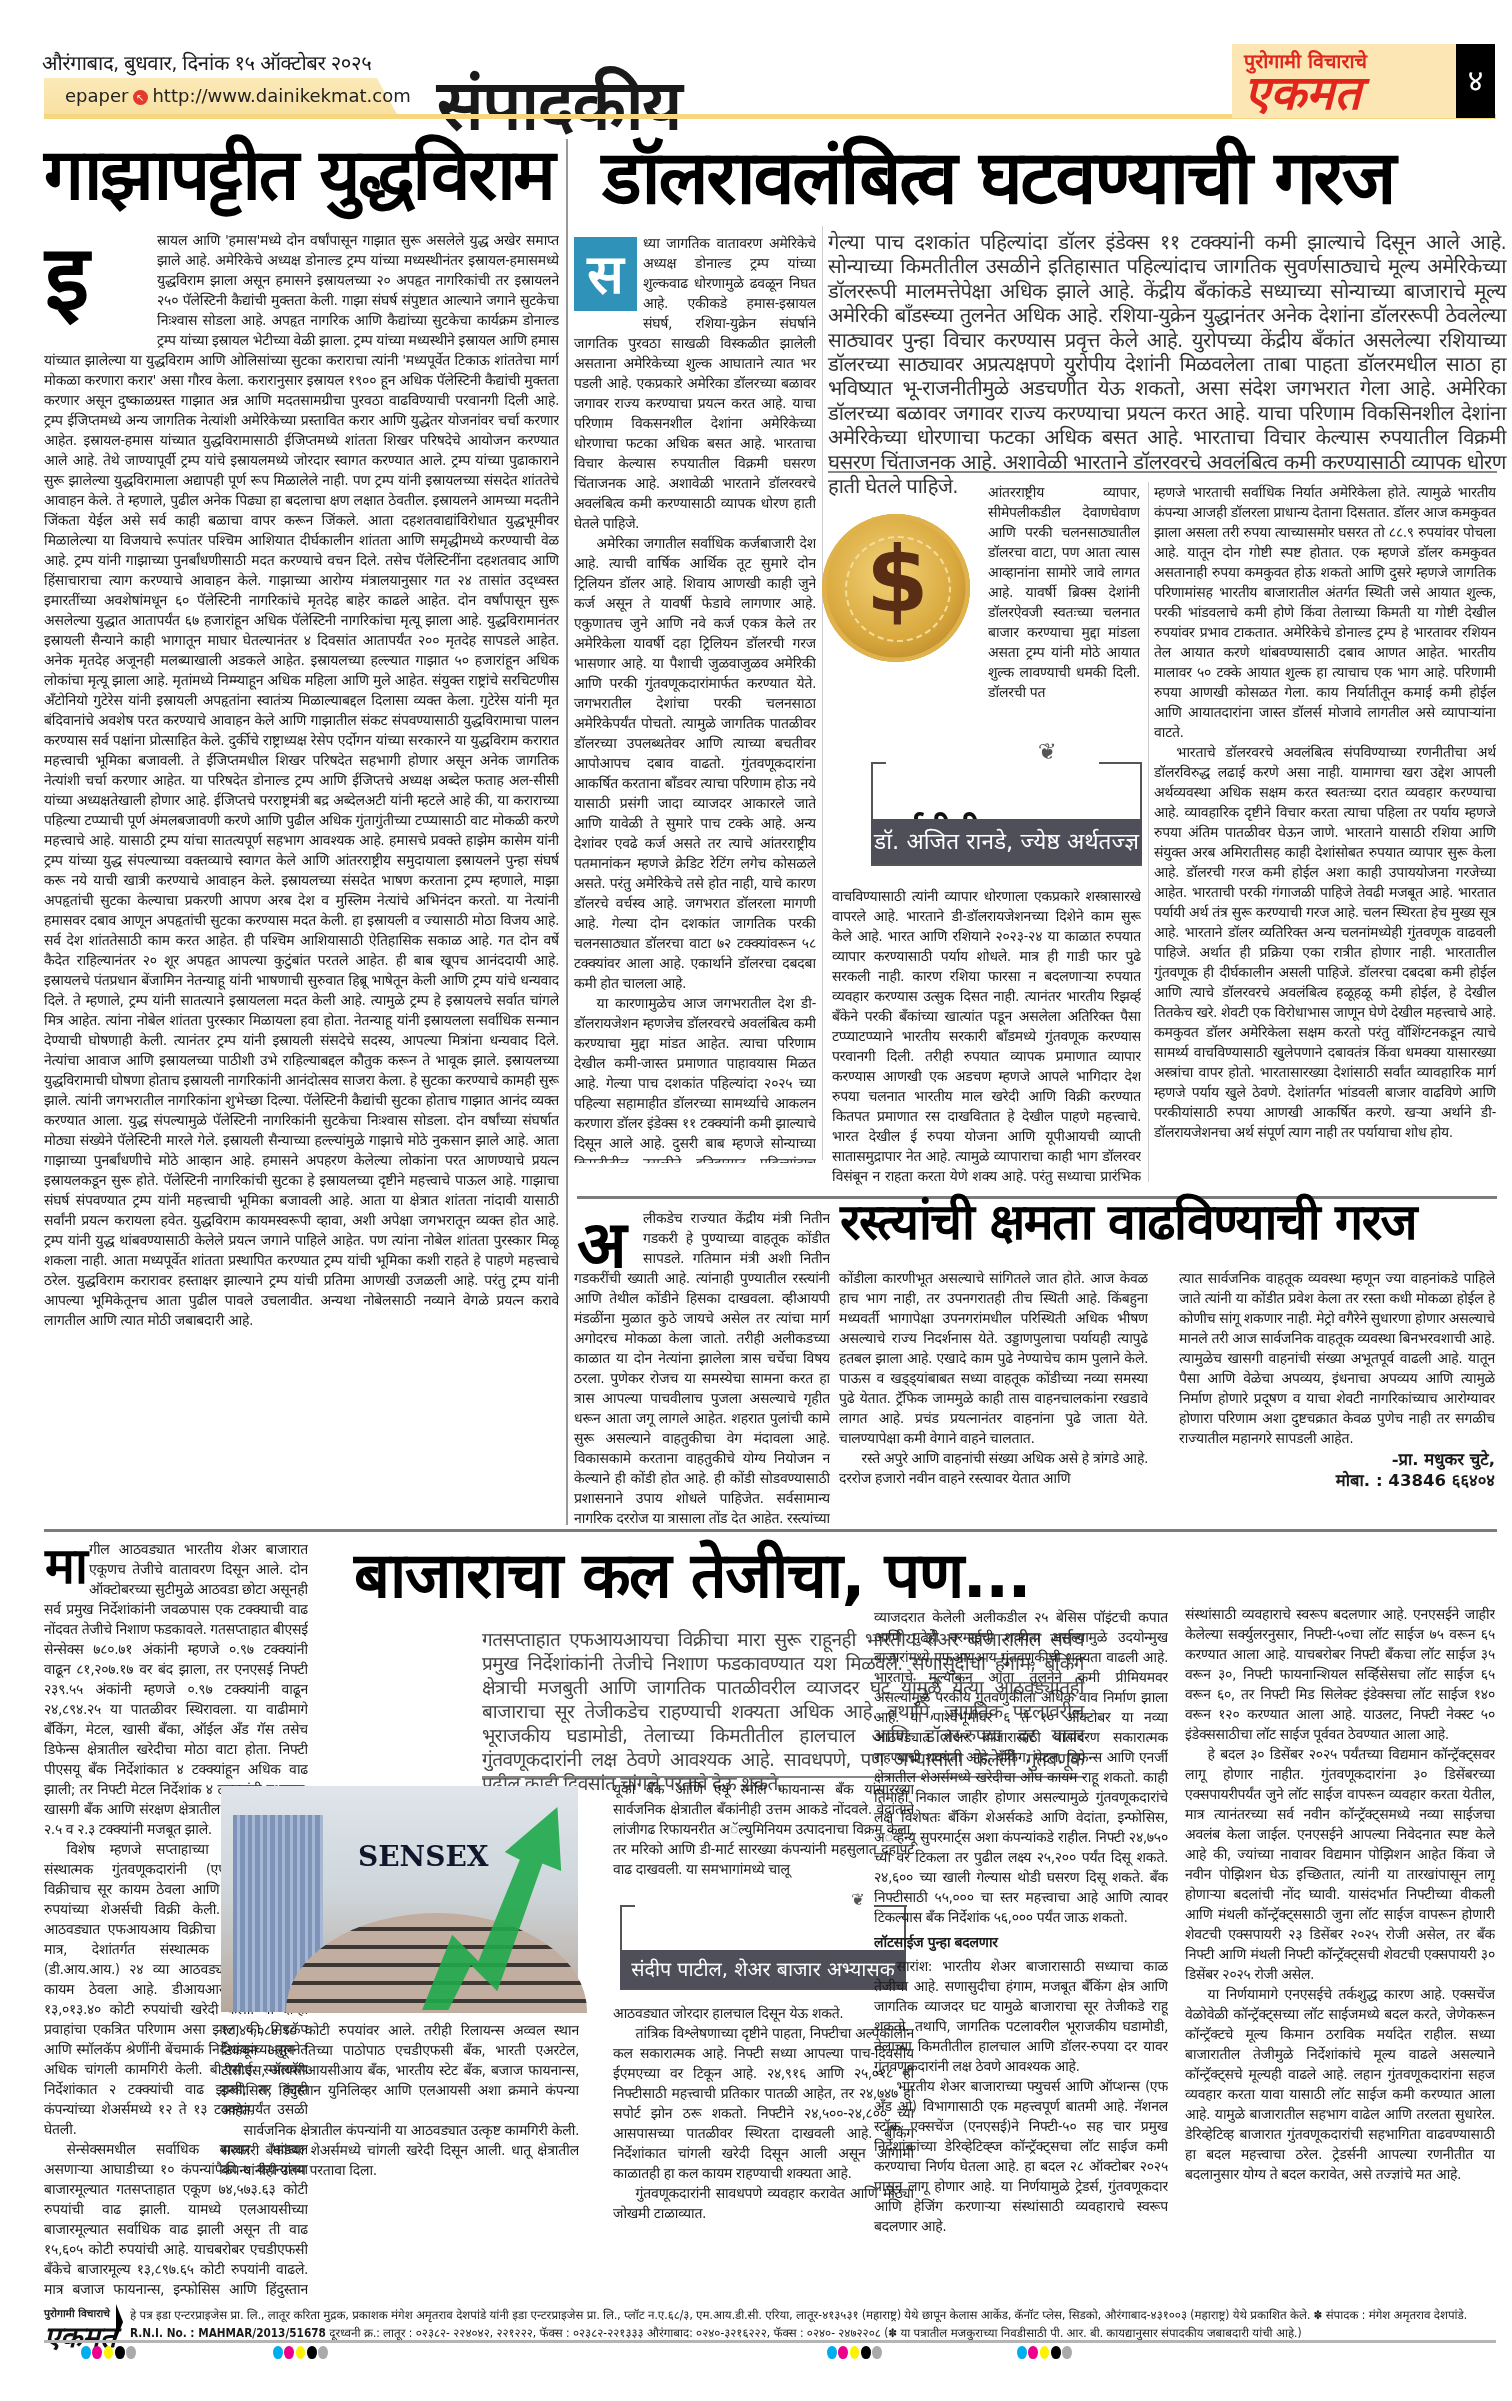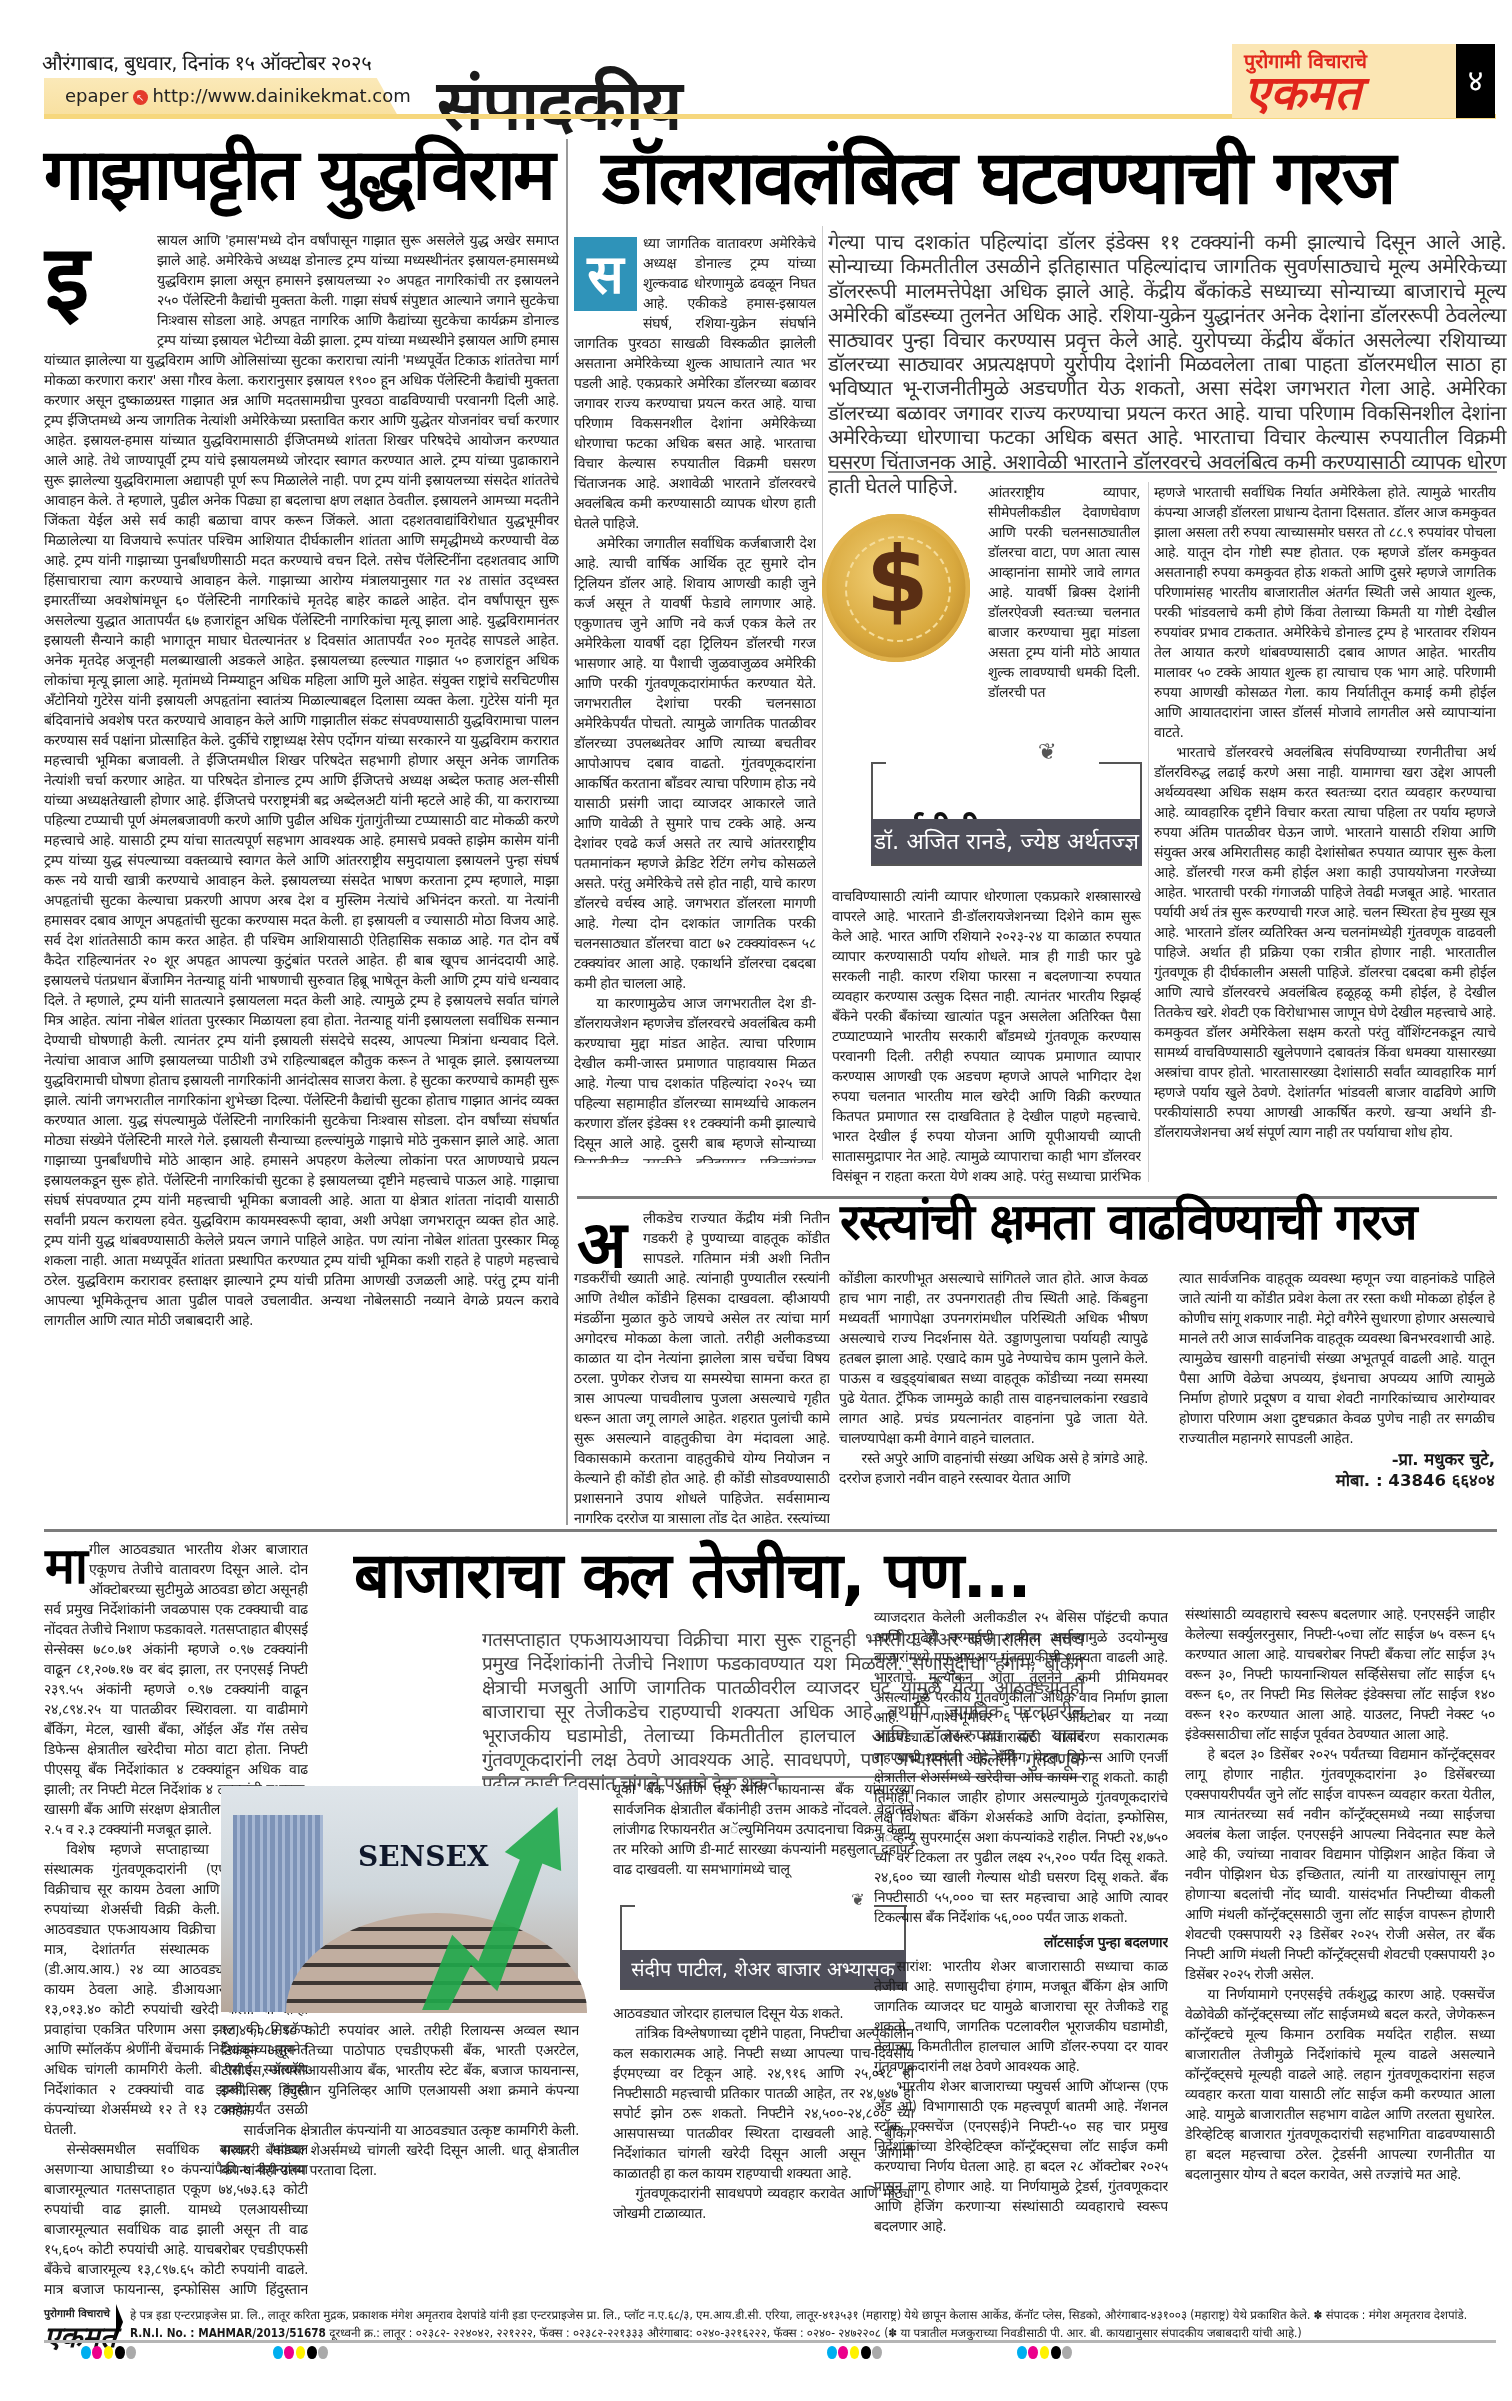--- a/index.html
+++ b/index.html
@@ -182,21 +182,21 @@
 <div class="colbox-bar" style="left:620px;top:1950px;width:286px;height:39px;line-height:39px;font-size:19.6px;">संदीप पाटील, शेअर बाजार अभ्यासक</div>
 
 <div class="col" id="market-col3-bot" style="left:613px;top:2003px;width:301px;height:297px;">
     <p class="noi">आठवड्यात जोरदार हालचाल दिसून येऊ शकते.</p>
     <p>तांत्रिक विश्लेषणाच्या दृष्टीने पाहता, निफ्टीचा अल्पकालीन कल सकारात्मक आहे. निफ्टी सध्या आपल्या पाच-दिवसीय ईएमएच्या वर टिकून आहे. २४,९१६ आणि २५,०१८ ही निफ्टीसाठी महत्त्वाची प्रतिकार पातळी आहेत, तर २४,७४७ हा सपोर्ट झोन ठरू शकतो. निफ्टीने २४,५००-२४,८०० च्या आसपासच्या पातळीवर स्थिरता दाखवली आहे. बँकिंग निर्देशांकात चांगली खरेदी दिसून आली असून आगामी काळातही हा कल कायम राहण्याची शक्यता आहे.</p>
     <p>गुंतवणूकदारांनी सावधपणे व्यवहार करावेत आणि मोठ्या जोखमी टाळाव्यात.</p>
   </div>
 
 <div class="col" id="market-col4" style="left:874px;top:1607px;width:294px;height:693px;">
     <p class="noi">व्याजदरात केलेली अलीकडील २५ बेसिस पॉइंटची कपात आणि पुढेही नरमाईची शक्यता असल्यामुळे उदयोन्मुख बाजारांमध्ये एफआयआय गुंतवणुकीची शक्यता वाढली आहे. भारताचे मूल्यांकन आता तुलनेने कमी प्रीमियमवर असल्यामुळे परकीय गुंतवणुकीला अधिक वाव निर्माण झाला आहे. या पार्श्वभूमीवर ६ ते १० ऑक्टोबर या नव्या आठवड्यात शेअर बाजारासाठी वातावरण सकारात्मक राहण्याची शक्यता आहे. बँकिंग, मेटल, डिफेन्स आणि एनर्जी क्षेत्रातील शेअर्समध्ये खरेदीचा ओघ कायम राहू शकतो. काही तिमाही निकाल जाहीर होणार असल्यामुळे गुंतवणूकदारांचे लक्ष विशेषतः बँकिंग शेअर्सकडे आणि वेदांता, इन्फोसिस, अॅव्हेन्यू सुपरमार्ट्स अशा कंपन्यांकडे राहील. निफ्टी २४,७५० च्या वर टिकला तर पुढील लक्ष्य २५,२०० पर्यंत दिसू शकते. २४,६०० च्या खाली गेल्यास थोडी घसरण दिसू शकते. बँक निफ्टीसाठी ५५,००० चा स्तर महत्त्वाचा आहे आणि त्यावर टिकल्यास बँक निर्देशांक ५६,००० पर्यंत जाऊ शकतो.</p>
-    <p class="noi" style="text-align: right; font-weight: bold; margin: 4.5px 0px;">लॉटसाईज पुन्हा बदलणार</p>
+    <p class="noi" style="text-align: left; font-weight: bold; margin: 4.5px 0px;">लॉटसाईज पुन्हा बदलणार</p>
     <p>सारांश: भारतीय शेअर बाजारासाठी सध्याचा काळ तेजीचा आहे. सणासुदीचा हंगाम, मजबूत बँकिंग क्षेत्र आणि जागतिक व्याजदर घट यामुळे बाजाराचा सूर तेजीकडे राहू शकतो. तथापि, जागतिक पटलावरील भूराजकीय घडामोडी, तेलाच्या किमतीतील हालचाल आणि डॉलर-रुपया दर यावर गुंतवणूकदारांनी लक्ष ठेवणे आवश्यक आहे.</p>
     <p>भारतीय शेअर बाजाराच्या फ्युचर्स आणि ऑप्शन्स (एफ अँड ओ) विभागासाठी एक महत्त्वपूर्ण बातमी आहे. नॅशनल स्टॉक एक्सचेंज (एनएसई)ने निफ्टी-५० सह चार प्रमुख निर्देशांकांच्या डेरिव्हेटिव्ह्ज कॉन्ट्रॅक्ट्सचा लॉट साईज कमी करण्याचा निर्णय घेतला आहे. हा बदल २८ ऑक्टोबर २०२५ पासून लागू होणार आहे. या निर्णयामुळे ट्रेडर्स, गुंतवणूकदार आणि हेजिंग करणाऱ्या संस्थांसाठी व्यवहाराचे स्वरूप बदलणार आहे.</p>
   </div>
 <div class="col" id="market-col5" style="left:1185px;top:1604px;width:310px;height:768px;">
     <p class="noi">संस्थांसाठी व्यवहाराचे स्वरूप बदलणार आहे. एनएसईने जाहीर केलेल्या सर्क्युलरनुसार, निफ्टी-५०चा लॉट साईज ७५ वरून ६५ करण्यात आला आहे. याचबरोबर निफ्टी बँकचा लॉट साईज ३५ वरून ३०, निफ्टी फायनान्शियल सर्व्हिसेसचा लॉट साईज ६५ वरून ६०, तर निफ्टी मिड सिलेक्ट इंडेक्सचा लॉट साईज १४० वरून १२० करण्यात आला आहे. याउलट, निफ्टी नेक्स्ट ५० इंडेक्ससाठीचा लॉट साईज पूर्ववत ठेवण्यात आला आहे.</p>
     <p>हे बदल ३० डिसेंबर २०२५ पर्यंतच्या विद्यमान कॉन्ट्रॅक्ट्सवर लागू होणार नाहीत. गुंतवणूकदारांना ३० डिसेंबरच्या एक्सपायरीपर्यंत जुने लॉट साईज वापरून व्यवहार करता येतील, मात्र त्यानंतरच्या सर्व नवीन कॉन्ट्रॅक्ट्समध्ये नव्या साईजचा अवलंब केला जाईल. एनएसईने आपल्या निवेदनात स्पष्ट केले आहे की, ज्यांच्या नावावर विद्यमान पोझिशन आहेत किंवा जे नवीन पोझिशन घेऊ इच्छितात, त्यांनी या तारखांपासून लागू होणाऱ्या बदलांची नोंद घ्यावी. यासंदर्भात निफ्टीच्या वीकली आणि मंथली कॉन्ट्रॅक्ट्ससाठी जुना लॉट साईज वापरून होणारी शेवटची एक्सपायरी २३ डिसेंबर २०२५ रोजी असेल, तर बँक निफ्टी आणि मंथली निफ्टी कॉन्ट्रॅक्ट्सची शेवटची एक्सपायरी ३० डिसेंबर २०२५ रोजी असेल.</p>
     <p>या निर्णयामागे एनएसईचे तर्कशुद्ध कारण आहे. एक्सचेंज वेळोवेळी कॉन्ट्रॅक्ट्सच्या लॉट साईजमध्ये बदल करते, जेणेकरून कॉन्ट्रॅक्टचे मूल्य किमान ठराविक मर्यादेत राहील. सध्या बाजारातील तेजीमुळे निर्देशांकांचे मूल्य वाढले असल्याने कॉन्ट्रॅक्ट्सचे मूल्यही वाढले आहे. लहान गुंतवणूकदारांना सहज व्यवहार करता यावा यासाठी लॉट साईज कमी करण्यात आला आहे. यामुळे बाजारातील सहभाग वाढेल आणि तरलता सुधारेल. डेरिव्हेटिव्ह बाजारात गुंतवणूकदारांची सहभागिता वाढवण्यासाठी हा बदल महत्त्वाचा ठरेल. ट्रेडर्सनी आपल्या रणनीतीत या बदलानुसार योग्य ते बदल करावेत, असे तज्ज्ञांचे मत आहे.</p>
   </div>
 
 <div class="abs" id="footer-logo-tag">पुरोगामी विचाराचे</div>

